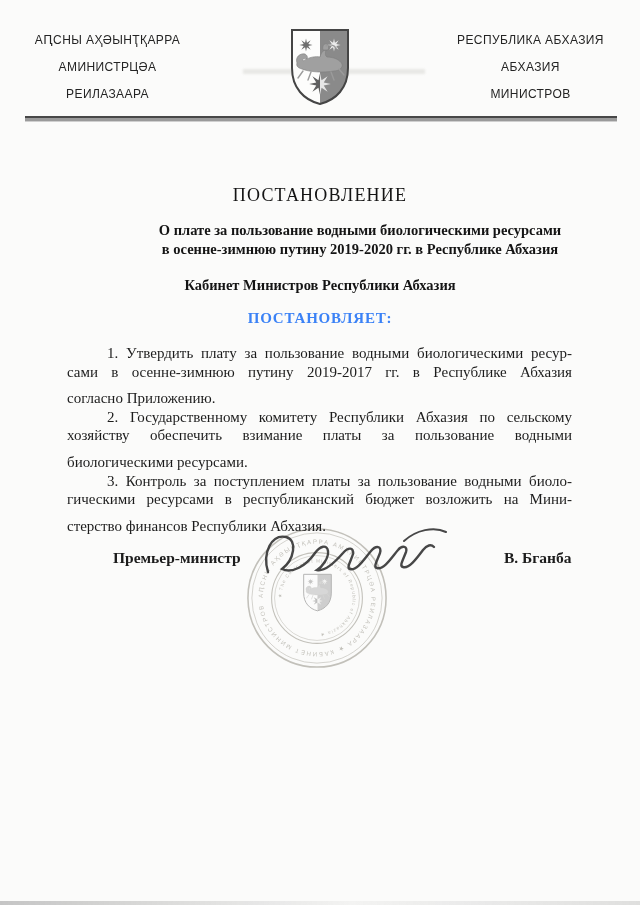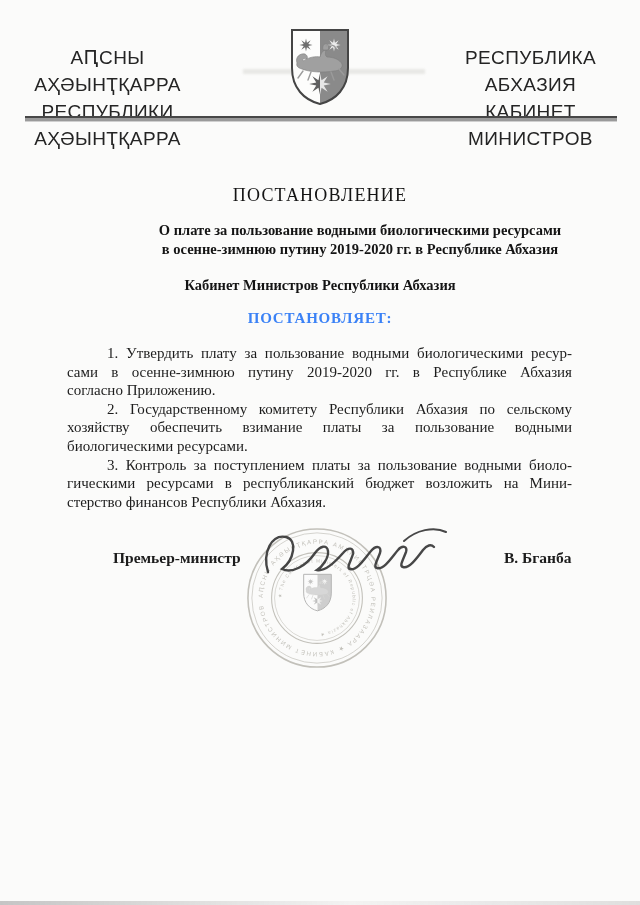--- a/index.html
+++ b/index.html
@@ -3,23 +3,23 @@
 <meta charset="utf-8">
 <style>
   html,body{margin:0;padding:0;background:#e8e8e8;}
   .page{
     position:relative;width:640px;height:905px;margin:0 auto;
     background:#fbfbfa;overflow:hidden;
     font-family:"Liberation Serif","DejaVu Serif",serif;color:#1c1c1c;
   }
   
   .hdr-block{
-    position:absolute;top:44px;text-align:center;
+    position:absolute;top:27px;text-align:center;
     font-family:"Liberation Sans","DejaVu Sans",sans-serif;
-    font-size:19px;font-weight:500;line-height:27px;letter-spacing:.4px;color:#242424;
+    font-size:12px;font-weight:500;line-height:27px;letter-spacing:.4px;color:#242424;
   }
   .hdr-left{left:10px;width:195px;}
   .hdr-right{left:428px;width:205px;}
   .emblem{position:absolute;left:287px;top:26px;width:66px;height:82px;}
   .scan-smudge{
     position:absolute;left:243px;top:69px;width:182px;height:5px;
     background:rgba(150,148,140,.18);filter:blur(1.2px);
   }
   .rule{
     position:absolute;left:25px;top:116px;width:592px;height:6px;
@@ -31,47 +31,47 @@
   .subject{top:221px;font-size:14.5px;font-weight:bold;line-height:19px;color:#141414;padding-left:40px;}
   .issuer{top:277px;font-size:14.5px;font-weight:bold;color:#141414;}
   .resolves{top:310px;font-size:15px;font-weight:bold;letter-spacing:.8px;color:#3b82f6;}
   
   .body-text{
     position:absolute;left:67px;top:344px;width:505px;
     font-size:15px;line-height:18.6px;z-index:4;
   }
   .body-line{text-align:justify;text-align-last:justify;}
   .body-line.indent{text-indent:40px;}
-  .body-line.last{text-align-last:left;}
+  .body-line.last{text-align-last:left;margin-top:8px;}
   
   .sig-title{position:absolute;left:113px;top:549px;font-size:15.5px;font-weight:bold;z-index:4;}
   .sig-name{position:absolute;left:504px;top:549px;font-size:15.5px;font-weight:bold;z-index:4;}
   .footer{position:absolute;left:113px;top:586px;font-size:14.5px;line-height:23px;z-index:4;}
   .seal{position:absolute;left:243px;top:524px;width:148px;height:148px;opacity:.52;z-index:2;}
   .autograph{position:absolute;left:250px;top:515px;width:210px;height:70px;z-index:3;}
   .bottom-edge{
     position:absolute;left:0;bottom:0;width:640px;height:4px;
     background:linear-gradient(to right,rgba(110,110,110,.38),rgba(190,190,190,.12) 55%,rgba(150,150,150,.28));
     filter:blur(.6px);
   }
 </style>
 </head>
 <body>
 
 <div class="page">
 
   <div class="hdr-block hdr-left">
     <div>АԤСНЫ АҲӘЫНҬҚАРРА</div>
-    <div>РЕСПУБЛИКИ</div>
-    <div>АҲӘЫНҬҚАРРА</div>
+    <div>АМИНИСТРЦӘА</div>
+    <div>РЕИЛАЗААРА</div>
   </div>
 
   <div class="hdr-block hdr-right">
     <div>РЕСПУБЛИКА АБХАЗИЯ</div>
-    <div>КАБИНЕТ</div>
+    <div>АБХАЗИЯ</div>
     <div>МИНИСТРОВ</div>
   </div>
 
   <div class="scan-smudge"></div>
 
   <svg class="emblem" viewBox="0 0 66 82" aria-hidden="true">
     <defs>
       <polygon id="star8" points="8,0 2.77,1.15 5.66,5.66 1.15,2.77 0,8 -1.15,2.77 -5.66,5.66 -2.77,1.15 -8,0 -2.77,-1.15 -5.66,-5.66 -1.15,-2.77 0,-8 1.15,-2.77 5.66,-5.66 2.77,-1.15"></polygon>
       <path id="shield-left" d="M5,4 H33 V78 C17,74 5,62 5,42 Z"></path>
       <path id="shield-right" d="M33,4 H61 V42 C61,62 49,74 33,78 Z"></path>
@@ -114,21 +114,21 @@
   <div class="centered doc-type">ПОСТАНОВЛЕНИЕ</div>
   <div class="centered subject">
     <div>О плате за пользование водными биологическими ресурсами</div>
     <div>в осенне-зимнюю путину 2019-2020 гг. в Республике Абхазия</div>
   </div>
   <div class="centered issuer">Кабинет Министров Республики Абхазия</div>
   <div class="centered resolves">ПОСТАНОВЛЯЕТ:</div>
 
   <div class="body-text">
       <div class="body-line indent">1. Утвердить плату за пользование водными биологическими ресур-</div>
-      <div class="body-line">сами в осенне-зимнюю путину 2019-2020 гг. в Республике Абхазия</div>
+      <div class="body-line">сами в осенне-зимнюю путину 2019-2017 гг. в Республике Абхазия</div>
       <div class="body-line last">согласно Приложению.</div>
       <div class="body-line indent">2. Государственному комитету Республики Абхазия по сельскому</div>
       <div class="body-line">хозяйству обеспечить взимание платы за пользование водными</div>
       <div class="body-line last">биологическими ресурсами.</div>
       <div class="body-line indent">3. Контроль за поступлением платы за пользование водными биоло-</div>
       <div class="body-line">гическими ресурсами в республиканский бюджет возложить на Мини-</div>
       <div class="body-line last">стерство финансов Республики Абхазия.</div>
     </div>
 
   <svg class="seal" viewBox="0 0 150 150" aria-hidden="true">

